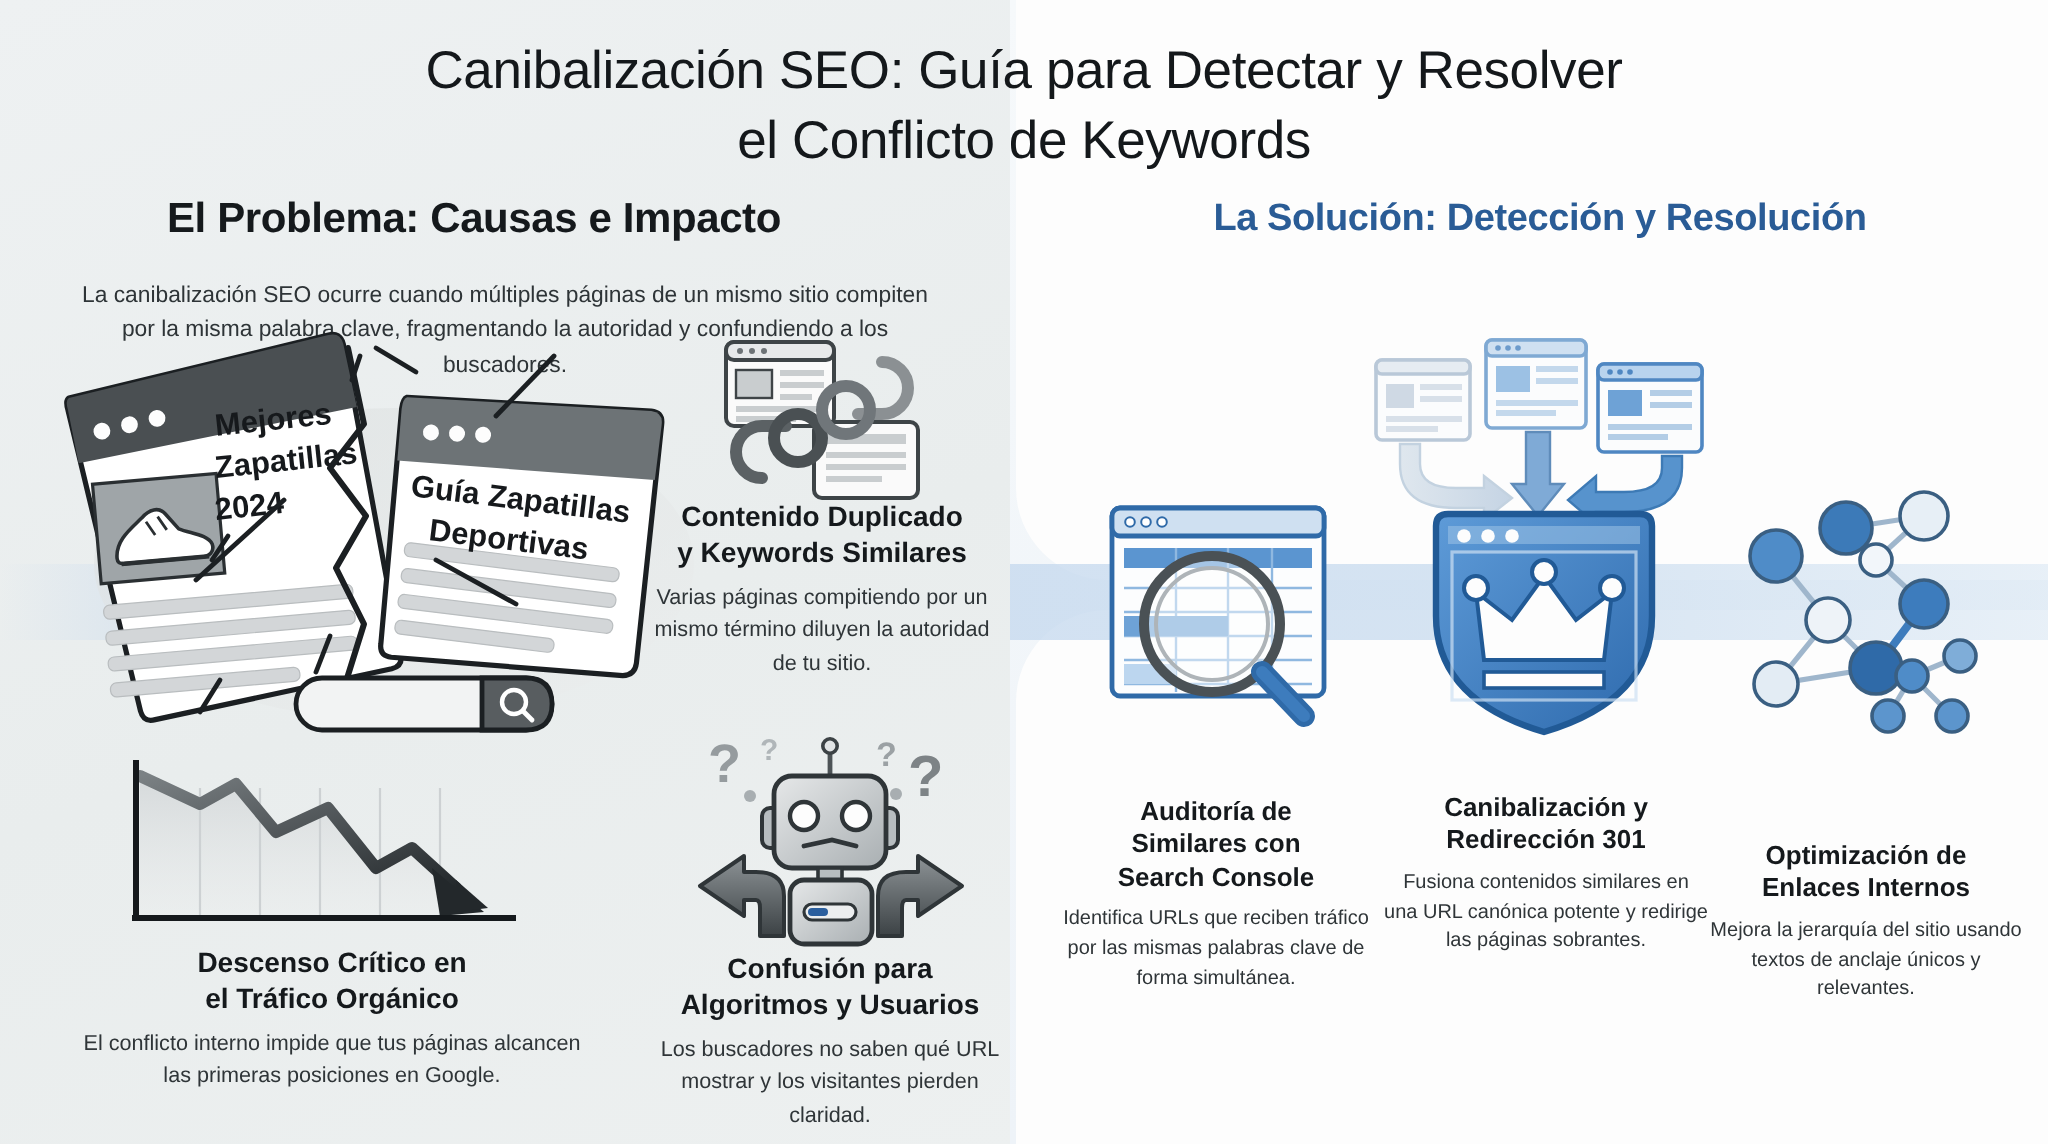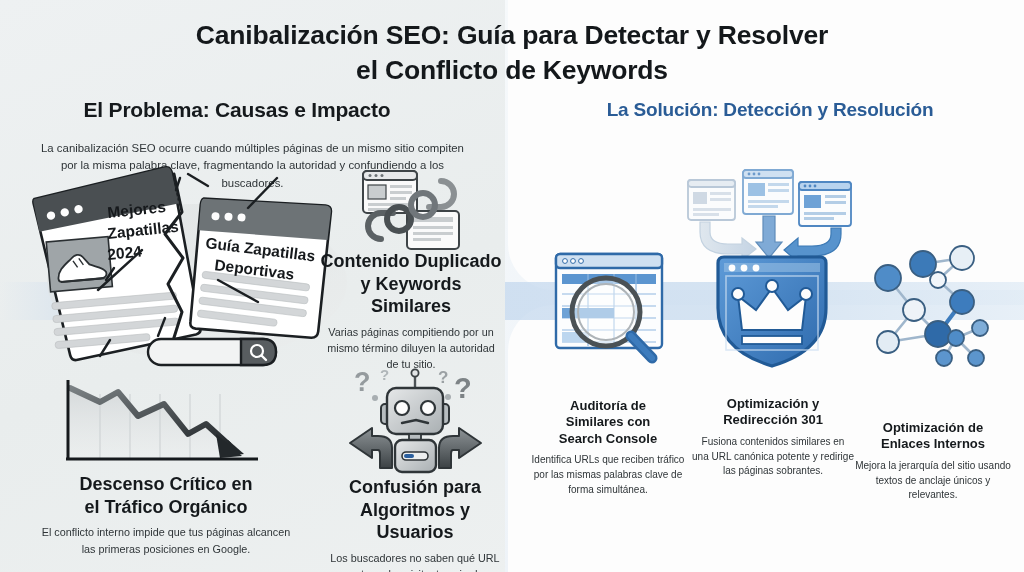--- a/index.html
+++ b/index.html
@@ -20,31 +20,31 @@
     background:#fdfdfd;border-radius:0 0 0 46px;}
   .panel-bot{position:absolute;left:508px;top:305px;width:540px;height:320px;
     background:#fdfdfd;border-radius:46px 0 0 0;}
   .blue-band{position:absolute;left:505px;top:282px;width:519px;height:38px;
     background:linear-gradient(90deg,rgba(196,216,238,.75) 0%,rgba(206,223,240,.85) 45%,rgba(214,229,243,.55) 100%);}
   .blue-band.l{left:0;top:282px;width:80px;
     background:linear-gradient(90deg,rgba(225,233,241,0) 0%,rgba(203,220,238,.55) 100%);}
 
   
   .title{position:absolute;left:112px;top:18px;width:800px;text-align:center;
-    font-size:26.5px;font-weight:700;color:#14181b;line-height:1.32;letter-spacing:-.2px;}
+    font-size:26.5px;font-weight:400;color:#14181b;line-height:1.32;letter-spacing:-.2px;}
 
   .sec-h{position:absolute;font-weight:700;letter-spacing:-.2px;text-align:center;}
   .sec-h.left{left:2px;top:98px;width:470px;font-size:21px;color:#15191c;}
   .sec-h.right{left:530px;top:99px;width:480px;font-size:19px;color:#2a5c96;}
 
   .lead{position:absolute;left:40px;top:140px;width:425px;text-align:center;
     font-size:11.4px;line-height:1.52;color:#2e3437;font-weight:400;}
 
   .blk{position:absolute;text-align:center;}
-  .blk .h{font-size:18px;font-weight:700;color:#15191c;line-height:1.26;}
+  .blk .h{font-size:14px;font-weight:700;color:#15191c;line-height:1.26;}
   .blk .p{margin-top:6px;font-size:10.8px;line-height:1.5;color:#2f3538;font-weight:500;}
   .blk.sm .h{font-size:13px;}
   .blk.sm .p{font-size:10px;line-height:1.48;}
 
   .b-dup{left:320px;top:250px;width:182px;}
   .b-desc{left:40px;top:473px;width:252px;}
   .b-conf{left:320px;top:476px;width:190px;text-align:center;}
   .b-c1{left:528px;top:398px;width:160px;}
   .b-c2{left:692px;top:396px;width:162px;}
   .b-c3{left:852px;top:396px;width:162px;margin-top:24px;}
@@ -393,21 +393,21 @@
       <path d="M56,162 L52,128 L70,142 L86,120 L102,142 L120,128 L116,162Z" fill="#fdfdfd" stroke="#215a96" stroke-width="2"></path>
       <circle cx="52" cy="126" r="6" fill="#fdfdfd" stroke="#215a96" stroke-width="2"></circle>
       <circle cx="86" cy="118" r="6" fill="#fdfdfd" stroke="#215a96" stroke-width="2"></circle>
       <circle cx="120" cy="126" r="6" fill="#fdfdfd" stroke="#215a96" stroke-width="2"></circle>
       <rect x="56" y="168" width="60" height="8" fill="#fdfdfd" stroke="#215a96" stroke-width="1.8"></rect>
     </svg>
   </div>
 
   <div class="blk sm b-c2">
     <div class="h">
-      <div>Optimización y</div>
+      <div>Canibalización y</div>
       <div>Redirección 301</div>
     </div>
     <div class="p">Fusiona contenidos similares en una URL canónica potente y redirige las páginas sobrantes.</div>
   </div>
 
   <div class="ill" style="left:866px;top:250px;">
     <svg width="150" height="122" viewBox="0 0 150 122">
       <g stroke="#9fb6cc" stroke-width="2.6" fill="none">
         <line x1="22" y1="28" x2="48" y2="60"></line>
         <line x1="48" y1="60" x2="22" y2="92"></line>

